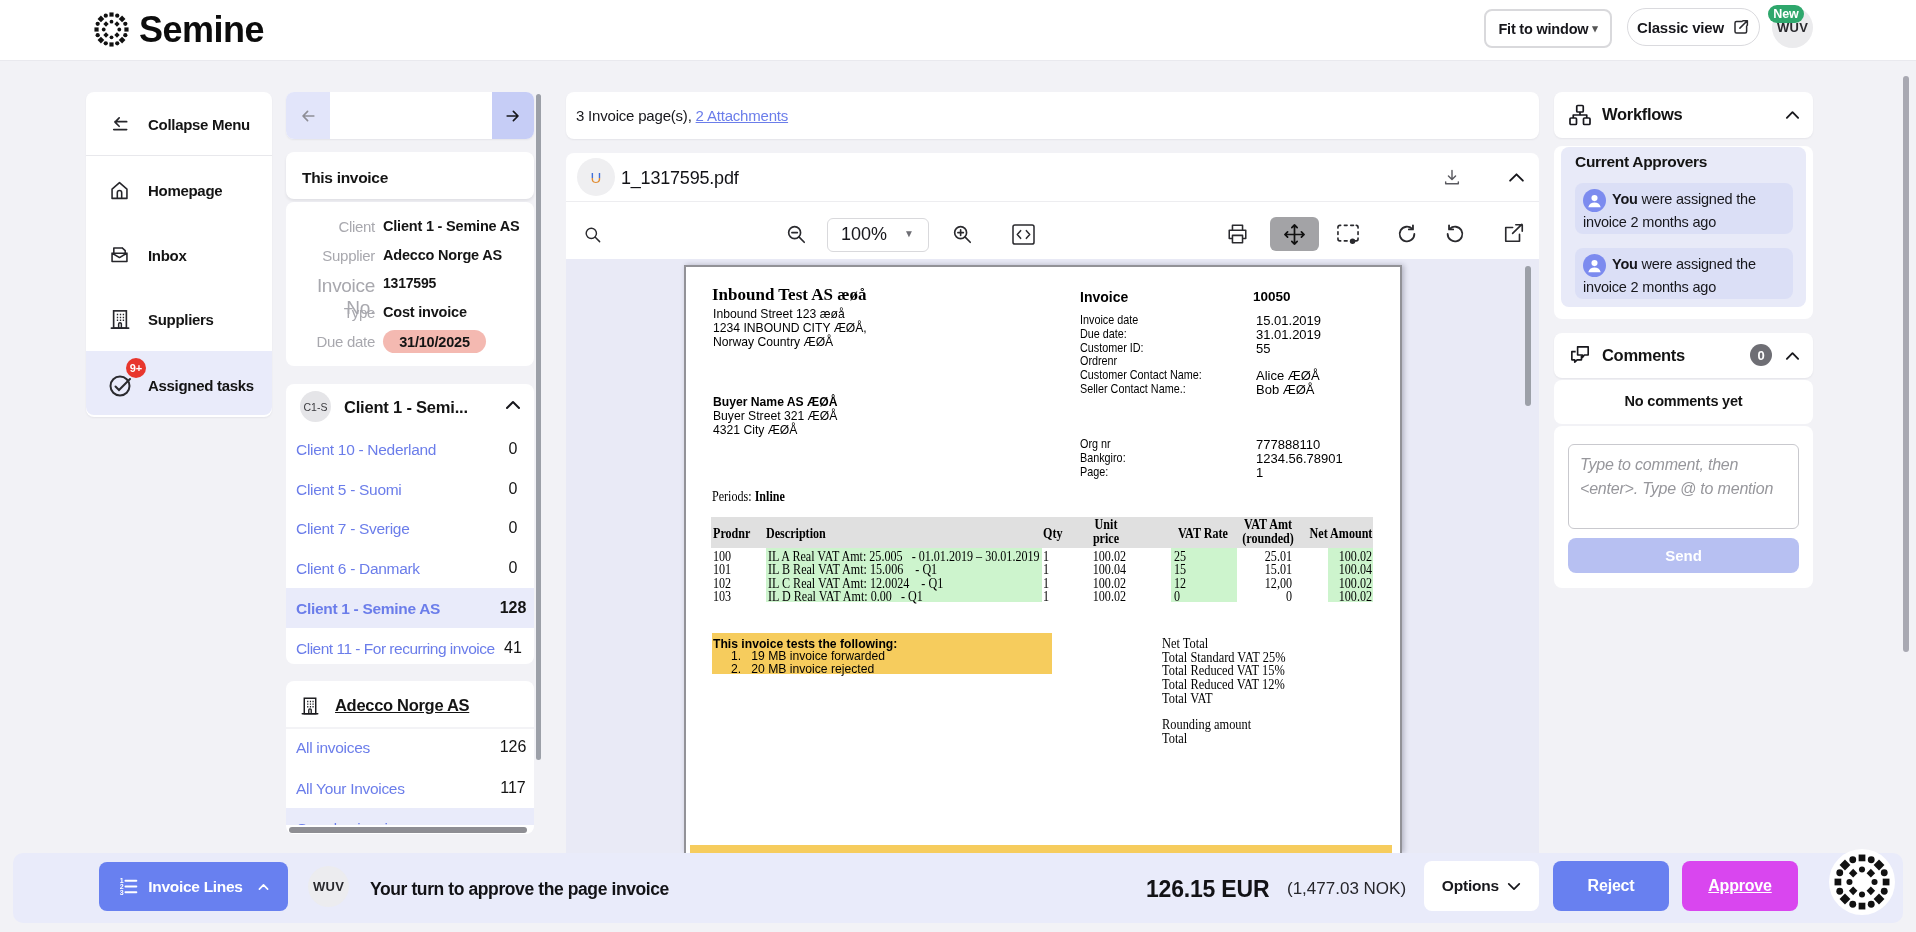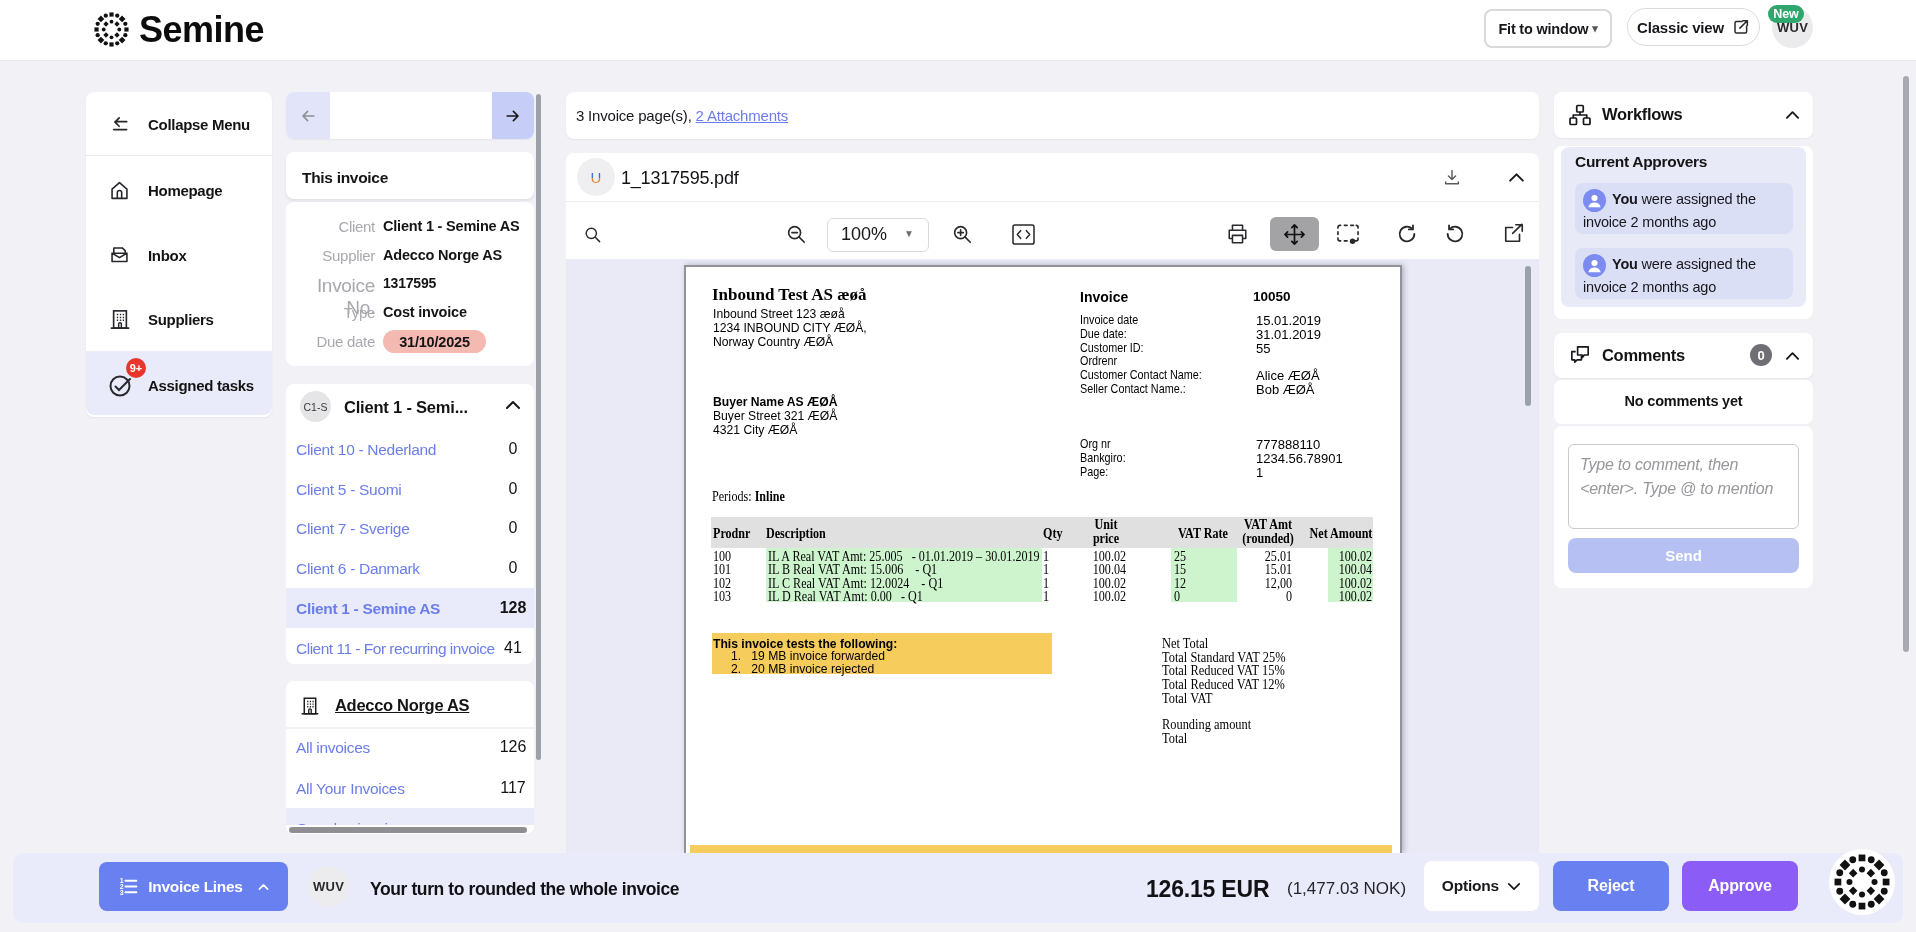--- a/index.html
+++ b/index.html
@@ -10,21 +10,21 @@
   .b{font-weight:bold;}
   svg{display:block;}
   
   #topbar{position:absolute;left:0;top:0;width:1916px;height:60px;background:#fff;border-bottom:1px solid #E9E9EE;}
   
   #botbar{position:absolute;left:13px;top:853px;width:1890px;height:70px;
           background:#E9EBFA;border-radius:10px;}
   .btn{position:absolute;border-radius:8px;display:flex;align-items:center;justify-content:center;
        font-weight:bold;color:#fff;font-size:16px;letter-spacing:-0.2px;}
   .peri{background:#6880F0;}
-  .green{background:#8b5cf6;}
+  .green{background:#d946ef;text-decoration:underline;}
   .linkc{color:#6B7DEA;}
   .sx78{transform:scaleX(.78);transform-origin:0 0;}
   .sx80{transform:scaleX(.8);transform-origin:0 0;}
   .sx90{transform:scaleX(.9);transform-origin:0 0;}
   .sxr78{transform:scaleX(.78);transform-origin:100% 0;}
   .sxc78{transform:scaleX(.78);transform-origin:50% 0;}
   .ser{font-family:"Liberation Serif",serif;font-size:15.5px;line-height:13.3px;}
   .serb{font-family:"Liberation Serif",serif;font-size:15.5px;font-weight:bold;white-space:nowrap;}
 </style>
 </head>
@@ -377,21 +377,21 @@
       <text x="2" y="8" font-size="8" fill="#fff" stroke="none" font-family="Liberation Sans">1</text>
       <text x="2" y="15" font-size="8" fill="#fff" stroke="none" font-family="Liberation Sans">2</text>
       <text x="2" y="22" font-size="8" fill="#fff" stroke="none" font-family="Liberation Sans">3</text>
     </svg>
   <span style="font-size:15.5px;letter-spacing:-0.3px;">Invoice Lines</span>
   <svg width="11" height="8" viewBox="0 0 16 10" fill="none" stroke="#fff" stroke-width="2.4" stroke-linecap="round" stroke-linejoin="round" style="margin-left:15px;">
       <path d="M2 8l6-6 6 6"></path>
     </svg>
 </div>
 <div class="abs" style="left:308px;top:866px;width:41px;height:41px;border-radius:50%;background:#ECECEF;display:flex;align-items:center;justify-content:center;font-size:13px;font-weight:bold;color:#2A2A2E;letter-spacing:0.3px;">WUV</div>
-<div class="abs b" style="left:370px;top:879px;font-size:17.5px;letter-spacing:-0.4px;color:#121216;">Your turn to rounded the whole invoice</div>
+<div class="abs b" style="left:370px;top:879px;font-size:17.5px;letter-spacing:-0.4px;color:#121216;">Your turn to approve the page invoice</div>
 <div class="abs b" style="left:1146px;top:876px;font-size:23px;letter-spacing:-0.2px;color:#121216;">126.15 EUR</div>
 <div class="abs" style="left:1287px;top:879px;font-size:17px;color:#26262B;">(1,477.03 NOK)</div>
 <div class="abs" style="left:1424px;top:861px;width:115px;height:50px;background:#fff;border-radius:8px;display:flex;align-items:center;justify-content:center;font-size:15.5px;font-weight:bold;letter-spacing:-0.2px;color:#17171C;">Options&nbsp;&nbsp;<svg width="14" height="9" viewBox="0 0 16 10" fill="none" stroke="#17171C" stroke-width="2" stroke-linecap="round" stroke-linejoin="round">
       <path d="M2 2l6 6 6-6"></path>
     </svg></div>
 <div class="btn peri" style="left:1553px;top:861px;width:116px;height:50px;">Reject</div>
 <div class="btn green" style="left:1682px;top:861px;width:116px;height:50px;">Approve</div>
 <div class="abs" style="left:1829px;top:849px;width:66px;height:66px;border-radius:50%;background:#fff;"></div>
 <div class="abs" style="left:1829px;top:849px;">
     <svg width="66" height="66" viewBox="0 0 100 100" fill="#111">

